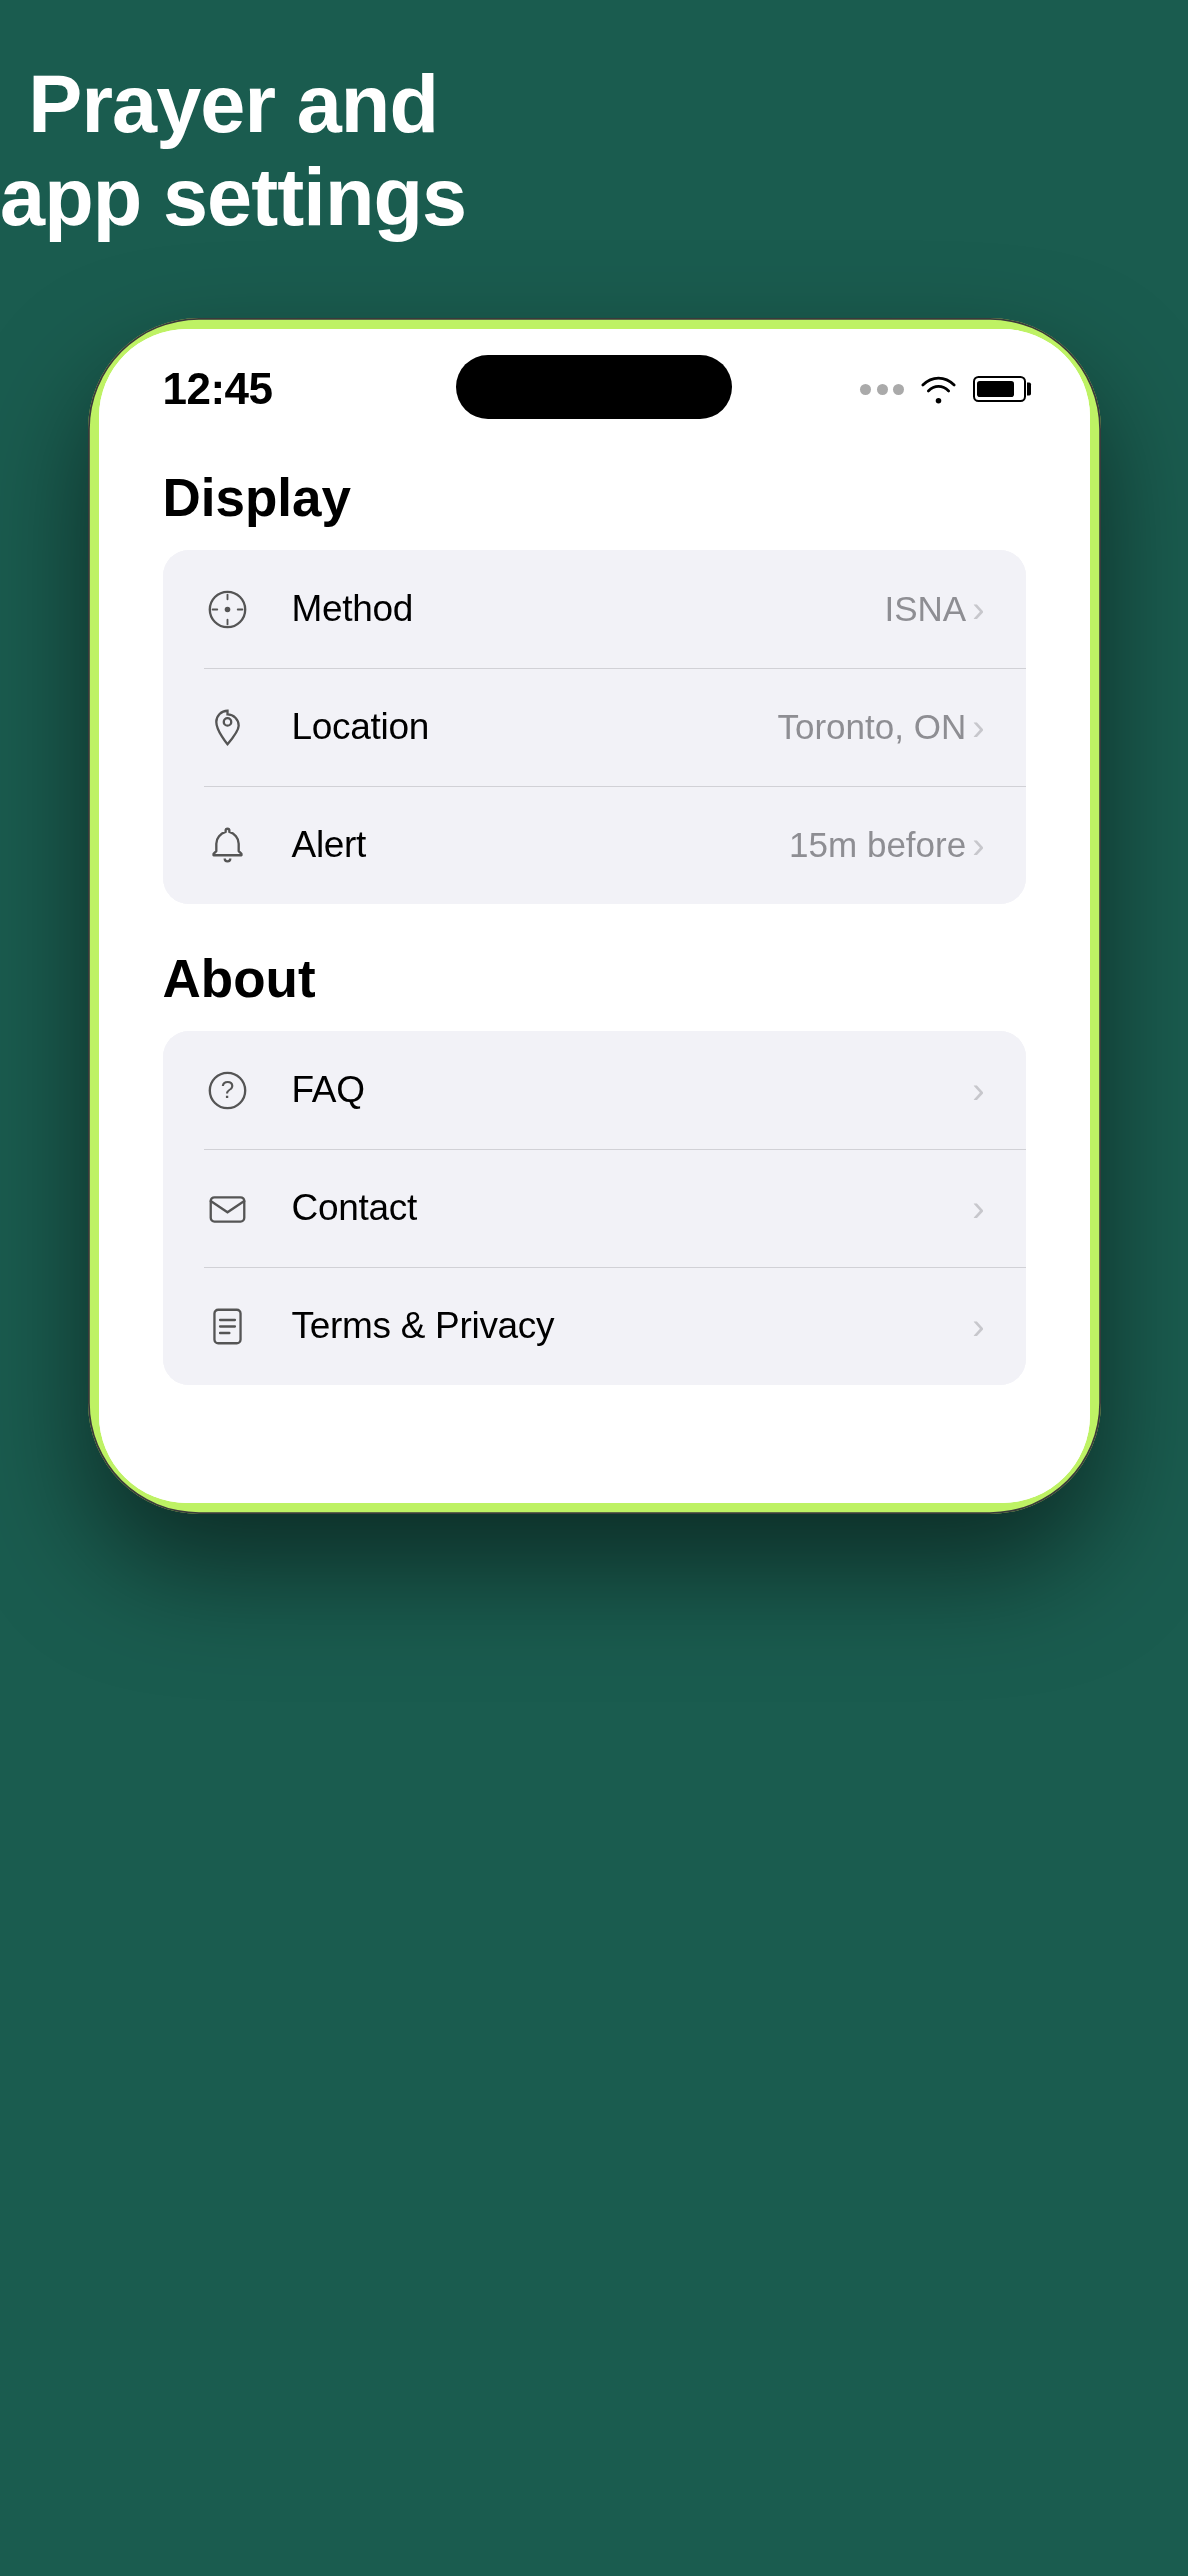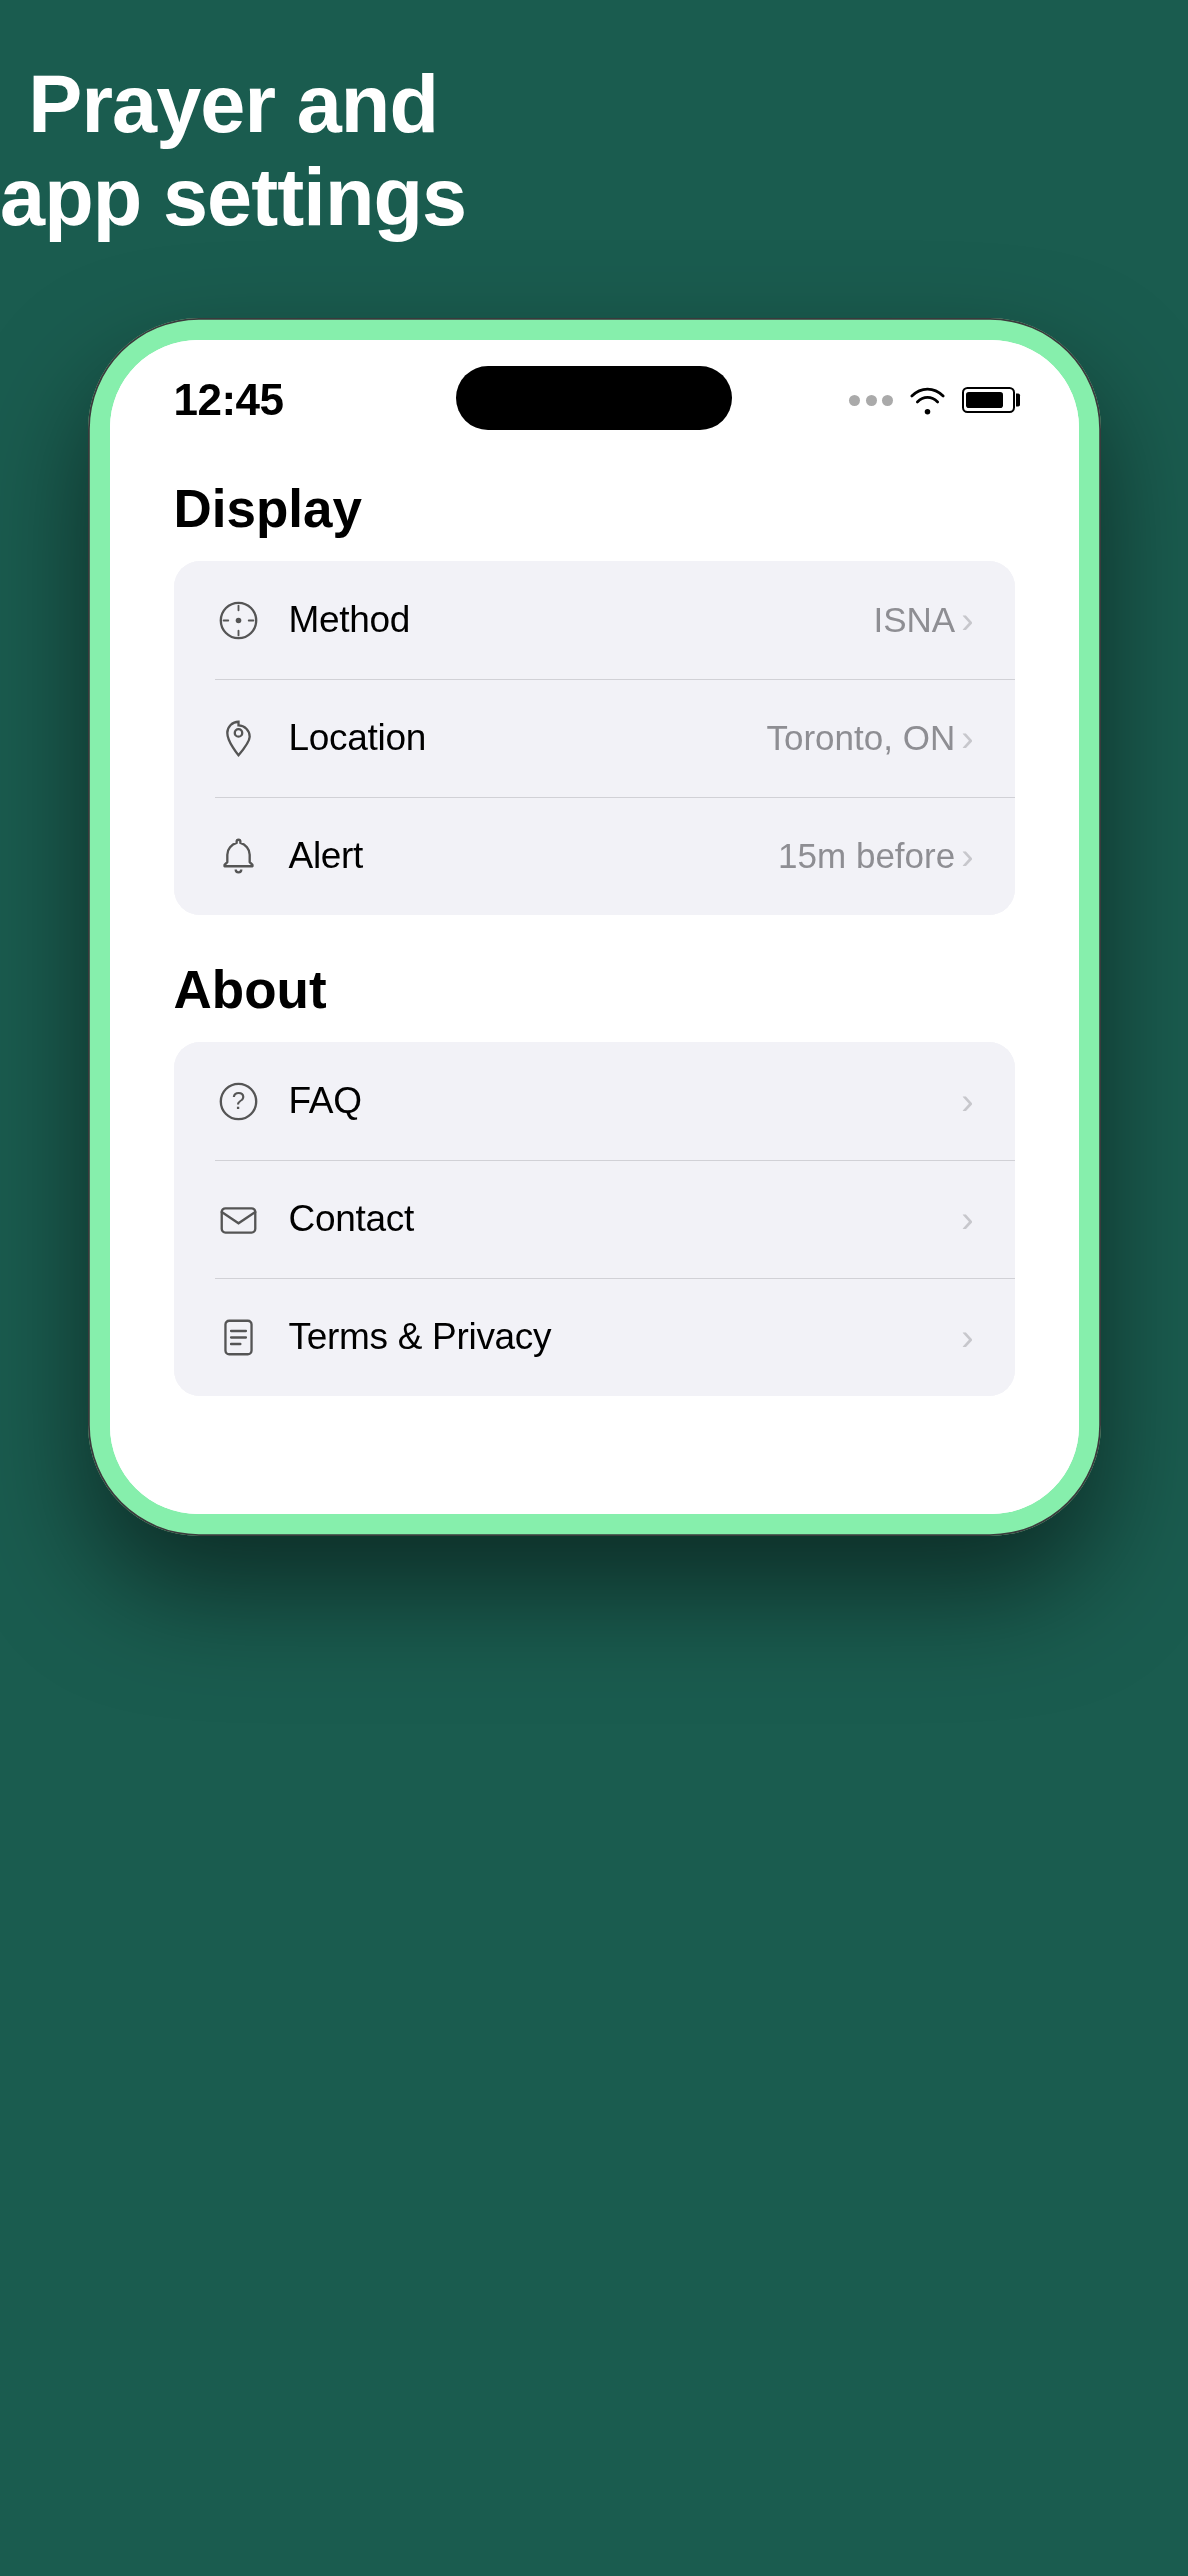--- a/index.html
+++ b/index.html
@@ -28,23 +28,23 @@
       color: white;
       font-size: 81px;
       font-weight: 800;
       text-align: center;
       line-height: 1.15;
       letter-spacing: -0.9px;
     }
 
     .phone-wrapper {
       width: 1013px;
-      background: #86efac;
+      background: #bef264;
       border-radius: 111px;
-      padding: 22px;
+      padding: 11px;
       box-shadow: 0 55px 111px rgba(0,0,0,0.5), inset 0 0 0 1.8px #3a3a3c;
       position: relative;
     }
 
     .phone-screen {
       width: 100%;
       background: #ffffff;
       border-radius: 88px;
       overflow: hidden;
       position: relative;
@@ -172,21 +172,21 @@
       top: 0;
       left: 41px;
       right: 0;
       height: 0.9px;
       background: #d1d1d6;
     }
 
     .row-left {
       display: flex;
       align-items: center;
-      gap: 26px;
+      gap: 40px;
     }
 
     .row-icon {
       width: 48px;
       height: 48px;
       display: flex;
       align-items: center;
       justify-content: center;
       color: #555;
     }

